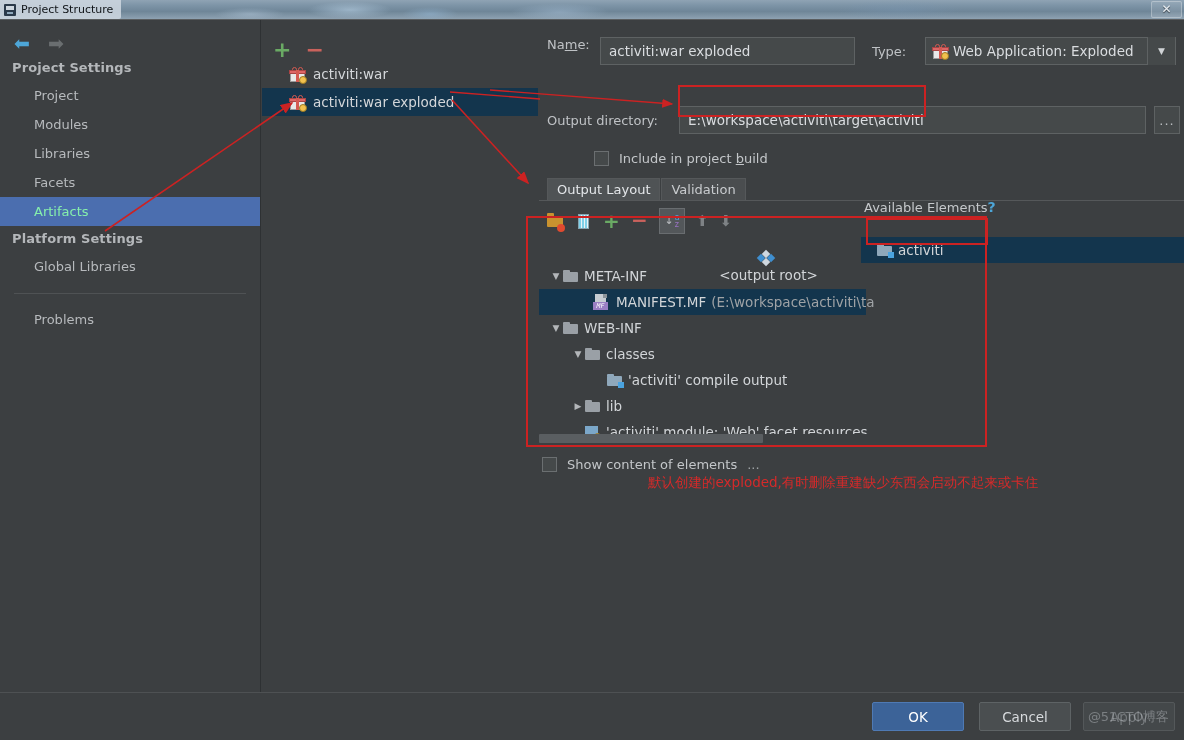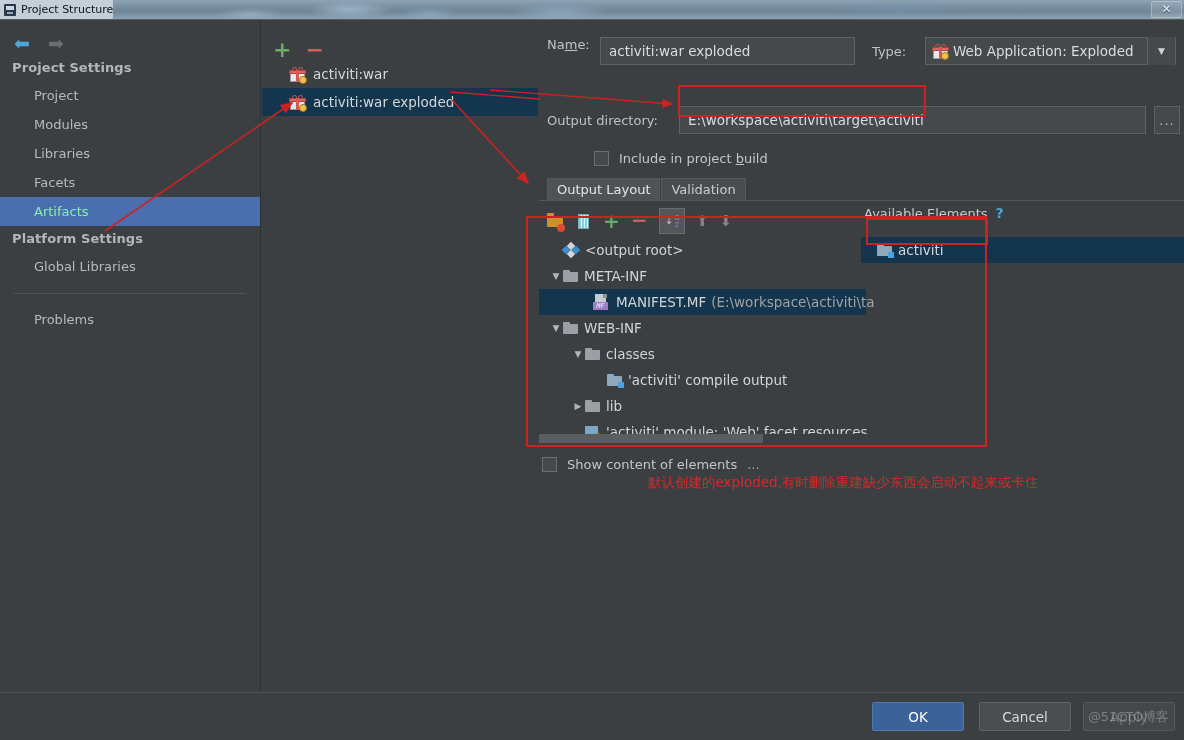--- a/index.html
+++ b/index.html
@@ -23,20 +23,21 @@
       radial-gradient(ellipse 60px 12px at 350px 10px, rgba(190,215,235,.55), transparent 70%),
       radial-gradient(ellipse 40px 10px at 430px 14px, rgba(150,185,215,.5), transparent 70%),
       radial-gradient(ellipse 70px 12px at 560px 12px, rgba(180,205,230,.4), transparent 70%),
       radial-gradient(ellipse 50px 9px at 250px 14px, rgba(200,220,240,.35), transparent 70%),
       radial-gradient(ellipse 90px 14px at 900px 10px, rgba(120,150,180,.35), transparent 70%);
   }
   #titlebar .tb-left {
     position: absolute; left: 0; top: 0; height: 19px;
     display: flex; align-items: center; gap: 5px; padding-left: 4px;
     background: rgba(205,214,223,.88);
+    padding-right: 8px;
     border-bottom-right-radius: 2px;
   }
   #titlebar .tb-icon {
     width: 12px; height: 12px; position: relative;
     background: #2b3a4a; border-radius: 1px;
     display: inline-block;
   }
   #titlebar .tb-icon::before {
     content: ""; position: absolute; left: 2px; top: 2px; width: 8px; height: 4px;
     background: #cfd8e0;
@@ -400,28 +401,28 @@
         <span class="dn">↓</span>
         <span class="az">
           <span class="a">a</span>
           <span class="z">z</span>
         </span>
       </span>
       <span class="uparrow">⬆</span>
       <span class="dnarrow">⬇</span>
     </div>
 
-    <div style="position:absolute; left:325px; top:185px; display:flex; align-items:center; gap:8px;">
+    <div style="position:absolute; left:325px; top:179px; display:flex; align-items:center; gap:0;">
       <span class="avail-label">Available Elements</span>
       <span class="qmark">?</span>
     </div>
 
     <div style="position:absolute; left:0px; top:217px; width:449px;">
 
-      <div class="tree-row" style="padding-left:10px;">
+      <div class="tree-row" style="padding-left:10px;flex-direction:column;">
         <span class="tw"></span>
         <span class="icon-diamonds">
             <i></i>
             <i></i>
             <i></i>
             <i></i>
           </span>
         <span>&lt;output root&gt;</span>
       </div>
 

